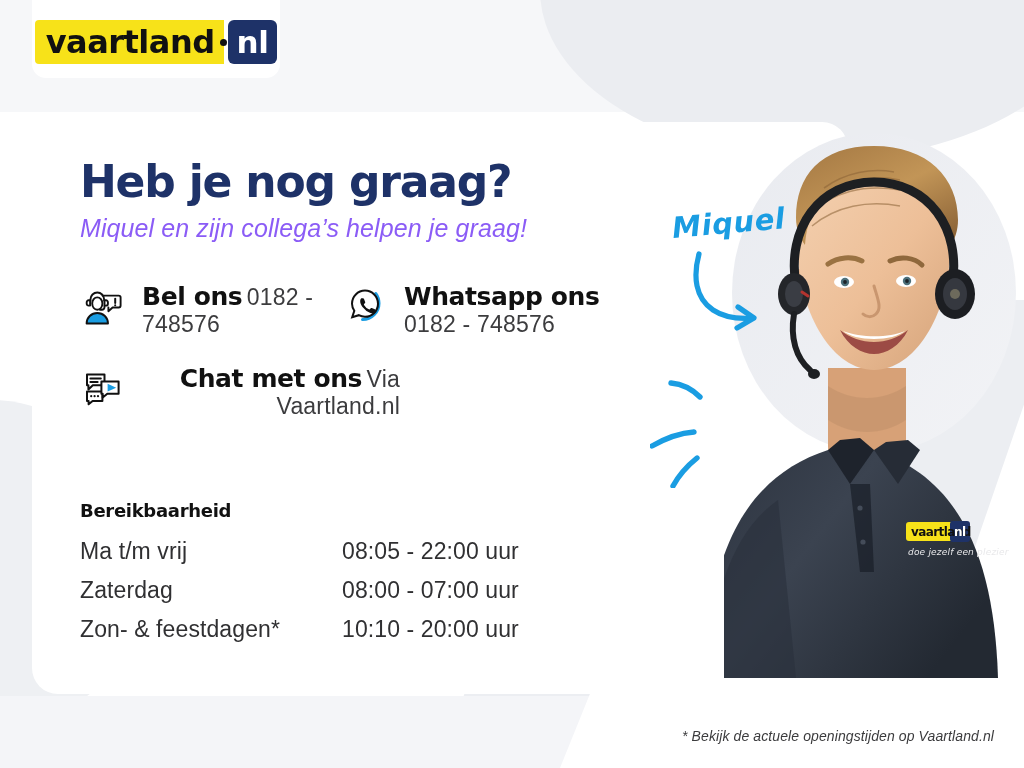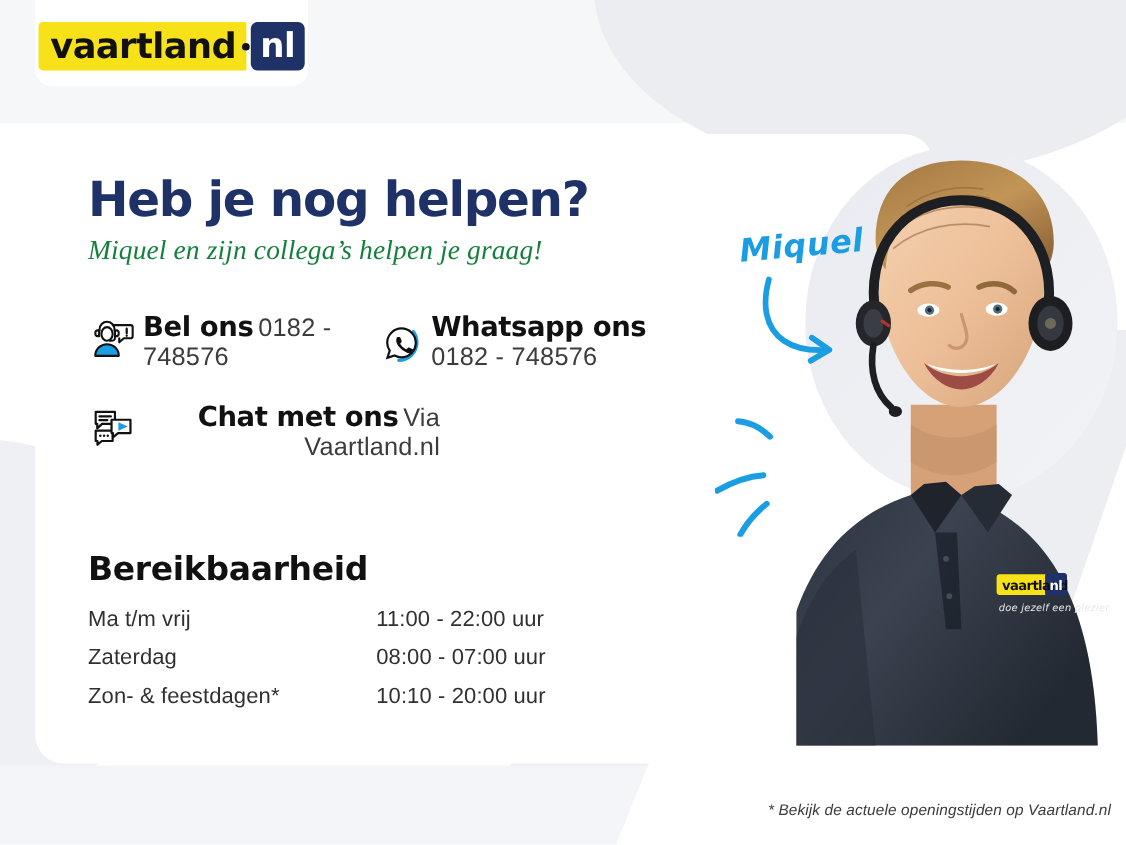--- a/index.html
+++ b/index.html
@@ -151,47 +151,47 @@
   .headline {
     font-family: "DejaVu Sans", sans-serif;
     font-weight: bold;
     font-size: 44px;
     color: #1e3268;
     letter-spacing: -1.2px;
     line-height: 1.02;
   }
 
   .subheadline {
-    font-family: Liberation Serif, serif;
+    font-family: Liberation Sans, sans-serif;
     font-size: 25px;
-    color: #15803d;
+    color: #8b5cf6;
     margin-top: 9px;
     letter-spacing: 0.1px;
     font-style: italic;
   }
 
   
   .contacts {
     position: absolute;
     left: 48px; top: 160px;
     width: 600px;
   }
 
   .contact-row {
     display: flex;
   }
 
   .contact-item {
     display: flex;
     align-items: flex-start;
-    gap: 4px;
+    gap: 16px;
   }
 
   .contact-item.call   { width: 262px; }
-  .contact-item.whats  { width: 300px; align-items: flex-end; }
+  .contact-item.whats  { width: 300px; }
   .contact-item.chat   { width: 320px; margin-top: 26px; text-align: right; }
 
   .contact-icon {
     width: 46px;
     height: 48px;
     flex: 0 0 46px;
     display: flex;
     align-items: center;
     justify-content: center;
     padding-top: 2px;
@@ -219,31 +219,31 @@
   
   .hours {
     position: absolute;
     left: 48px; top: 378px;
     width: 520px;
   }
 
   .hours-title {
     font-family: "DejaVu Sans", sans-serif;
     font-weight: bold;
-    font-size: 30px;
+    font-size: 18px;
     color: #111111;
     letter-spacing: -0.3px;
     margin-bottom: 17px;
   }
 
   .hours-table { border-collapse: collapse; }
 
   .hours-table td {
     font-family: "Liberation Sans", sans-serif;
-    font-size: 20px;
+    font-size: 23px;
     color: #303032;
     padding: 0 0 12px 0;
     letter-spacing: 0.1px;
     vertical-align: top;
   }
 
   .hours-table td.day  { width: 262px; }
   .hours-table td.time { white-space: nowrap; }
 
   
@@ -278,21 +278,21 @@
 
   .speed-lines {
     position: absolute;
     left: 650px; top: 358px;
     z-index: 8;
   }
 
   
   .footnote {
     position: absolute;
-    right: 14px; bottom: 24px;
+    right: 30px; bottom: 24px;
     font-family: "Liberation Sans", sans-serif;
     font-style: italic;
     font-size: 14px;
     color: #3b3b3d;
     z-index: 9;
     letter-spacing: 0.1px;
   }
 </style>
 </head>
 <body>
@@ -309,21 +309,21 @@
   <div class="logo-card">
     <div class="logo">
       <span class="logo-word">vaartland</span>
       <span class="logo-dot"></span>
       <span class="logo-tld">nl</span>
     </div>
   </div>
 
   <div class="card">
     <div class="card-inner">
-      <h1 class="headline">Heb je nog helpen?</h1>
+      <h1 class="headline">Heb je nog graag?</h1>
       <p class="subheadline">Miquel en zijn collega’s helpen je graag!</p>
     </div>
 
     <div class="contacts">
 
       <div class="contact-row">
 
         <div class="contact-item call">
           <span class="contact-icon">
             <svg width="44" height="44" viewBox="0 0 44 44" aria-hidden="true">
@@ -391,21 +391,21 @@
         </div>
       </div>
     </div>
 
     <div class="hours">
       <div class="hours-title">Bereikbaarheid</div>
       <table class="hours-table">
         <tbody>
           <tr>
             <td class="day">Ma t/m vrij</td>
-            <td class="time">11:00 - 22:00 uur</td>
+            <td class="time">08:05 - 22:00 uur</td>
           </tr>
           <tr>
             <td class="day">Zaterdag</td>
             <td class="time">08:00 - 07:00 uur</td>
           </tr>
           <tr>
             <td class="day">Zon- &amp; feestdagen*</td>
             <td class="time">10:10 - 20:00 uur</td>
           </tr>
         </tbody>

